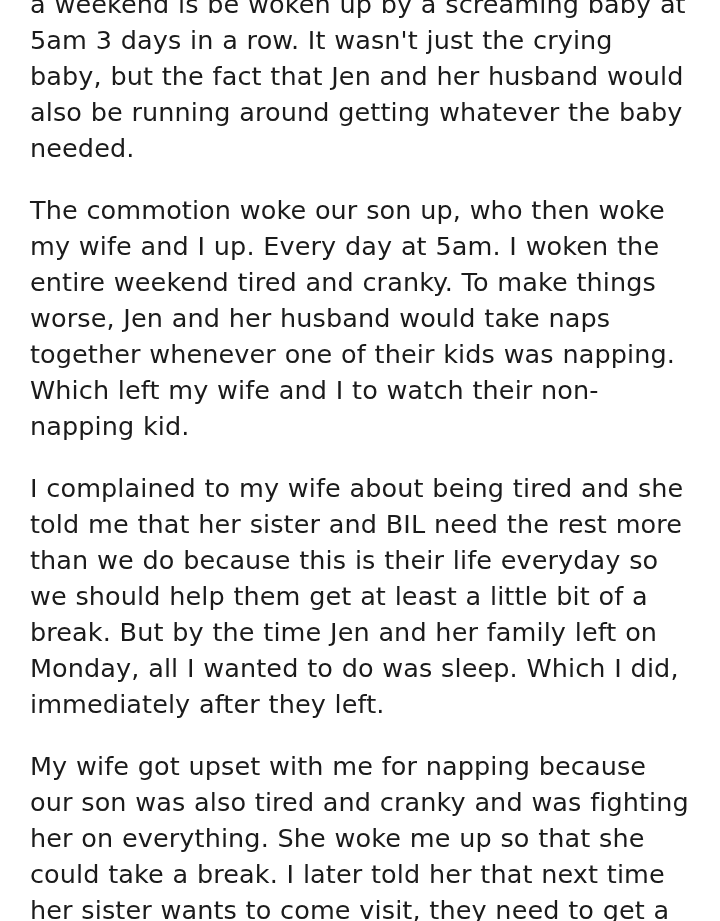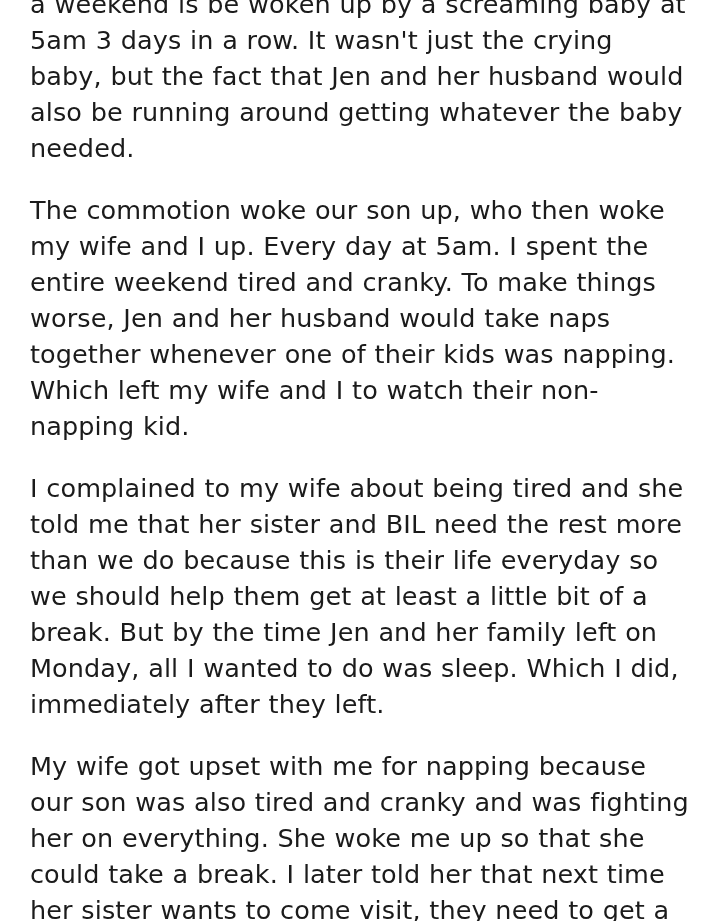--- a/index.html
+++ b/index.html
@@ -34,16 +34,16 @@
   }
   .para + .para {
     margin-top: 26px;
   }
 </style>
 </head>
 <body>
 
 <div class="page">
   <p class="para clipped">a weekend is be woken up by a screaming baby at 5am 3 days in a row.  It wasn't just the crying baby, but the fact that Jen and her husband would also be running around getting whatever the baby needed.</p>
-  <p class="para">The commotion woke our son up, who then woke my wife and I up.  Every day at 5am.  I spent the entire weekend tired and cranky.  To make things worse, Jen and her husband would take naps together whenever one of their kids was napping.  Which left my wife and I to watch their non-napping kid.</p>
+  <p class="para">The commotion woke our son up, who then woke my wife and I up.  Every day at 5am.  I woken the entire weekend tired and cranky.  To make things worse, Jen and her husband would take naps together whenever one of their kids was napping.  Which left my wife and I to watch their non-napping kid.</p>
   <p class="para">I complained to my wife about being tired and she told me that her sister and BIL need the rest more than we do because this is their life everyday so we should help them get at least a little bit of a break.  But by the time Jen and her family left on Monday, all I wanted to do was sleep.  Which I did, immediately after they left.</p>
   <p class="para">My wife got upset with me for napping because our son was also tired and cranky and was fighting her on everything.  She woke me up so that she could take a break.  I later told her that next time her sister wants to come visit, they need to get a hotel because their kids sleeping habits are clearly disruptive to our entire family.</p>
 </div>
 
 </body></html>

